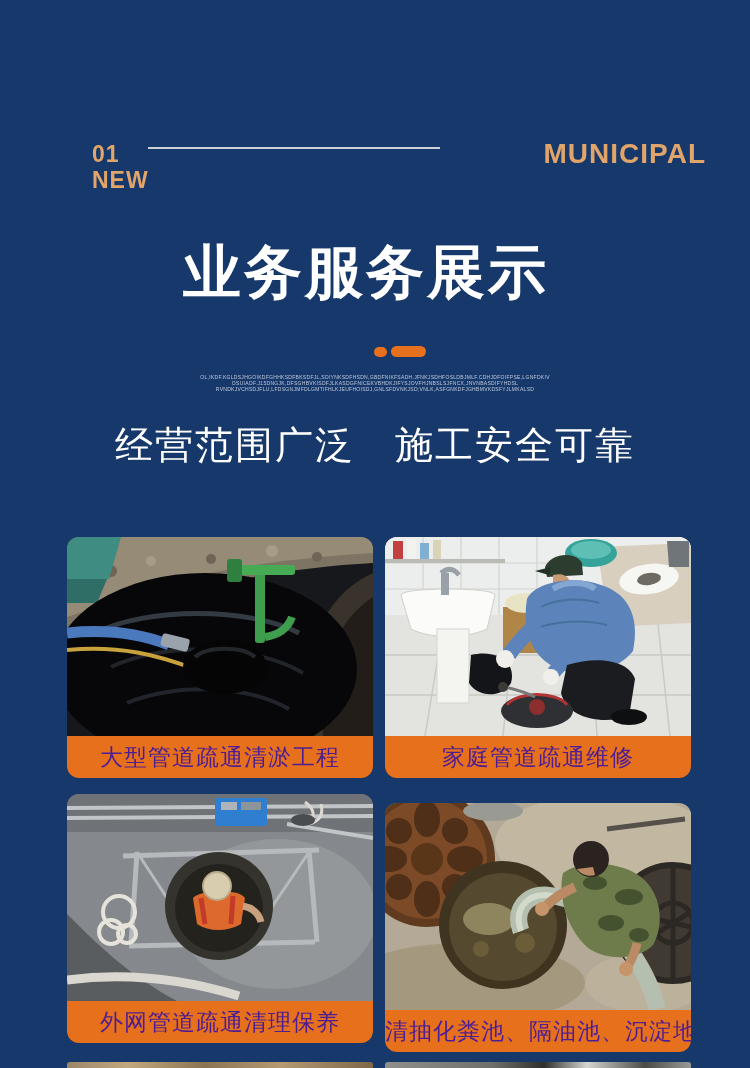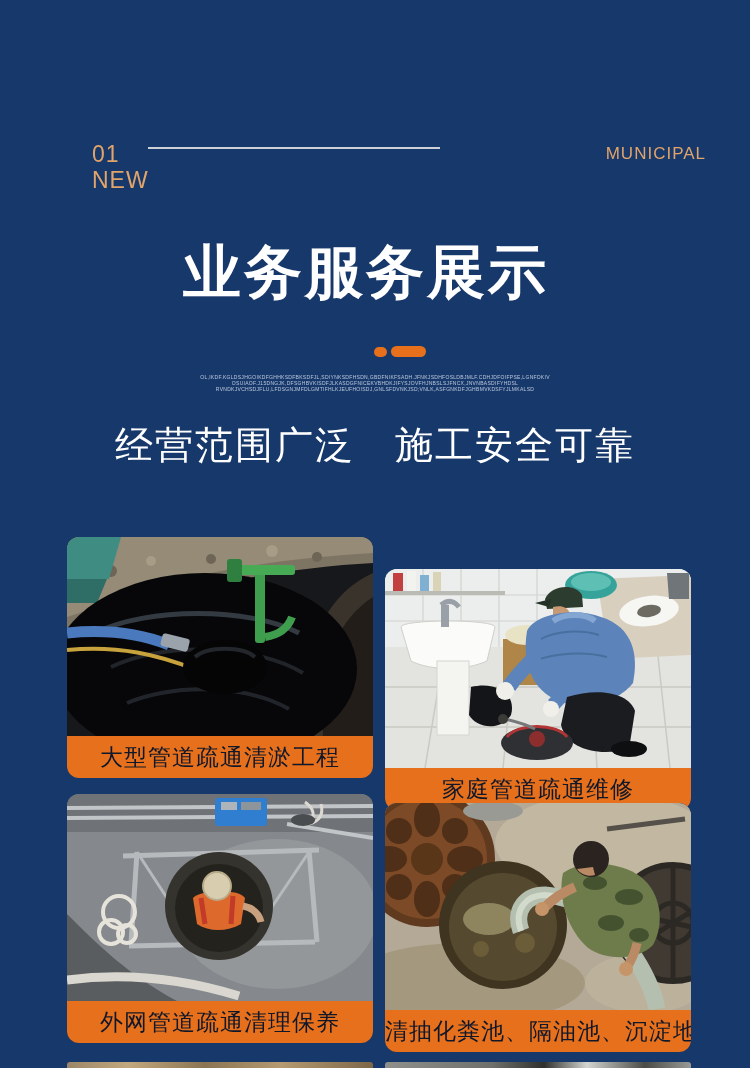--- a/index.html
+++ b/index.html
@@ -5,30 +5,30 @@
   * { margin:0; padding:0; box-sizing:border-box; }
   html,body { background:#0d2449; }
   body { font-family:"Liberation Sans", sans-serif; }
   .page{
     position:relative; width:750px; height:1068px; margin:0 auto;
     background:#17386b; overflow:hidden;
   }
   
   .hdr-left{
     position:absolute; left:92px; top:141px;
-    color:#e1a469; font-weight:normal; font-size:23px; line-height:26px;
+    color:#e1a469; font-weight:bold; font-size:23px; line-height:26px;
     letter-spacing:1px;
   }
   .hdr-line{
     position:absolute; left:148px; top:147px; width:292px; height:2px;
     background:#ccd1d7;
   }
   .hdr-right{
     position:absolute; right:44px; top:141px; text-align:right;
-    color:#e1a469; font-weight:normal; font-size:17px; line-height:26px;
+    color:#e1a469; font-weight:bold; font-size:28px; line-height:26px;
     letter-spacing:1px;
   }
   
   .hero-title{
     position:absolute; left:0; top:238px; width:732px; text-align:center;
     color:#ffffff; font-weight:bold; font-size:58px; letter-spacing:3px;
     line-height:68px;
   }
   .mark-dot{
     position:absolute; left:374px; top:347px; width:13px; height:10px;
@@ -47,26 +47,26 @@
     position:absolute; left:0; top:420px; width:750px; text-align:center;
     color:#ffffff; font-size:38px; letter-spacing:2px; font-weight:normal;
   }
   
   .card{
     position:absolute; width:306px; border-radius:12px; overflow:hidden;
     background:#0f2a52;
   }
   .card .photo{ width:306px; display:block; }
   .card .label{
-    height:42px; background:#e7701c; color:#0f172a;
+    height:42px; background:#e7701c; color:#4c1d95;
     font-size:23px; line-height:42px; text-align:center;
     letter-spacing:1px; white-space:nowrap; overflow:hidden;
   }
   #card1{ left:67px;  top:537px; height:241px; }
-  #card2{ left:385px; top:537px; height:241px;margin-top:32px; }
+  #card2{ left:385px; top:537px; height:241px; }
   #card3{ left:67px;  top:794px; height:249px; }
   #card4{ left:385px; top:794px; height:249px;margin-top:9px; }
   #card1 .photo, #card2 .photo{ height:199px; }
   #card3 .photo, #card4 .photo{ height:207px; }
   
   .sliver{
     position:absolute; top:1062px; width:306px; height:6px;
     border-radius:3px 3px 0 0;
   }
   #sliver-left{ left:67px;

